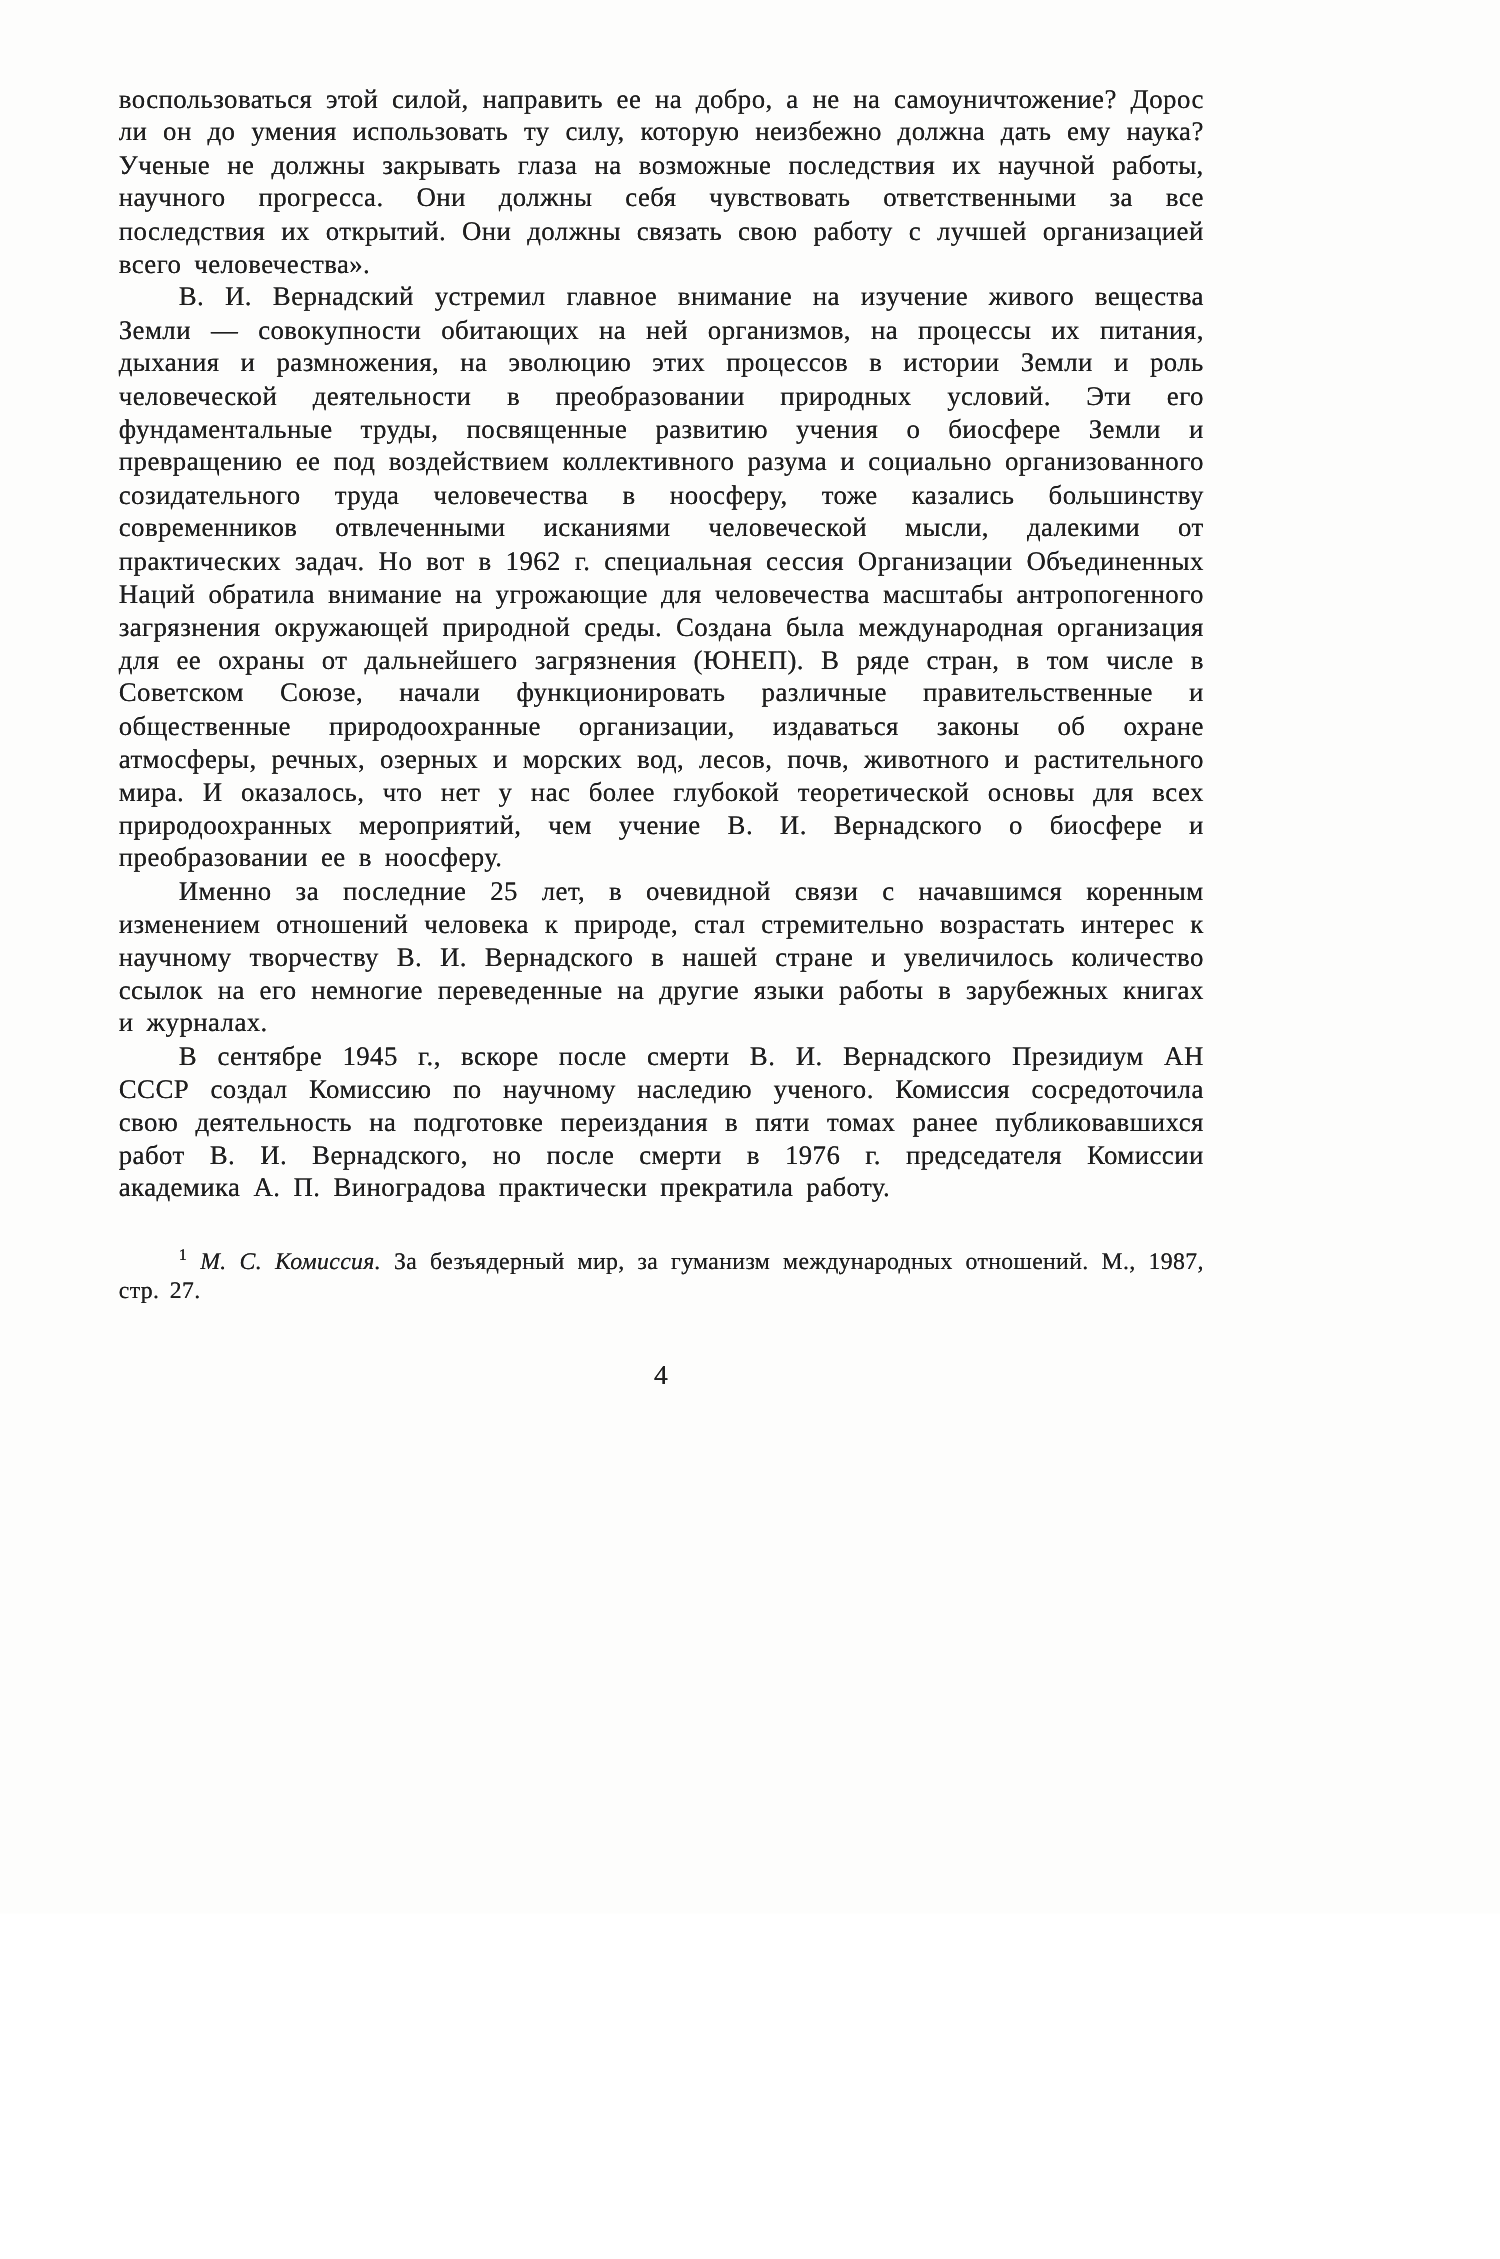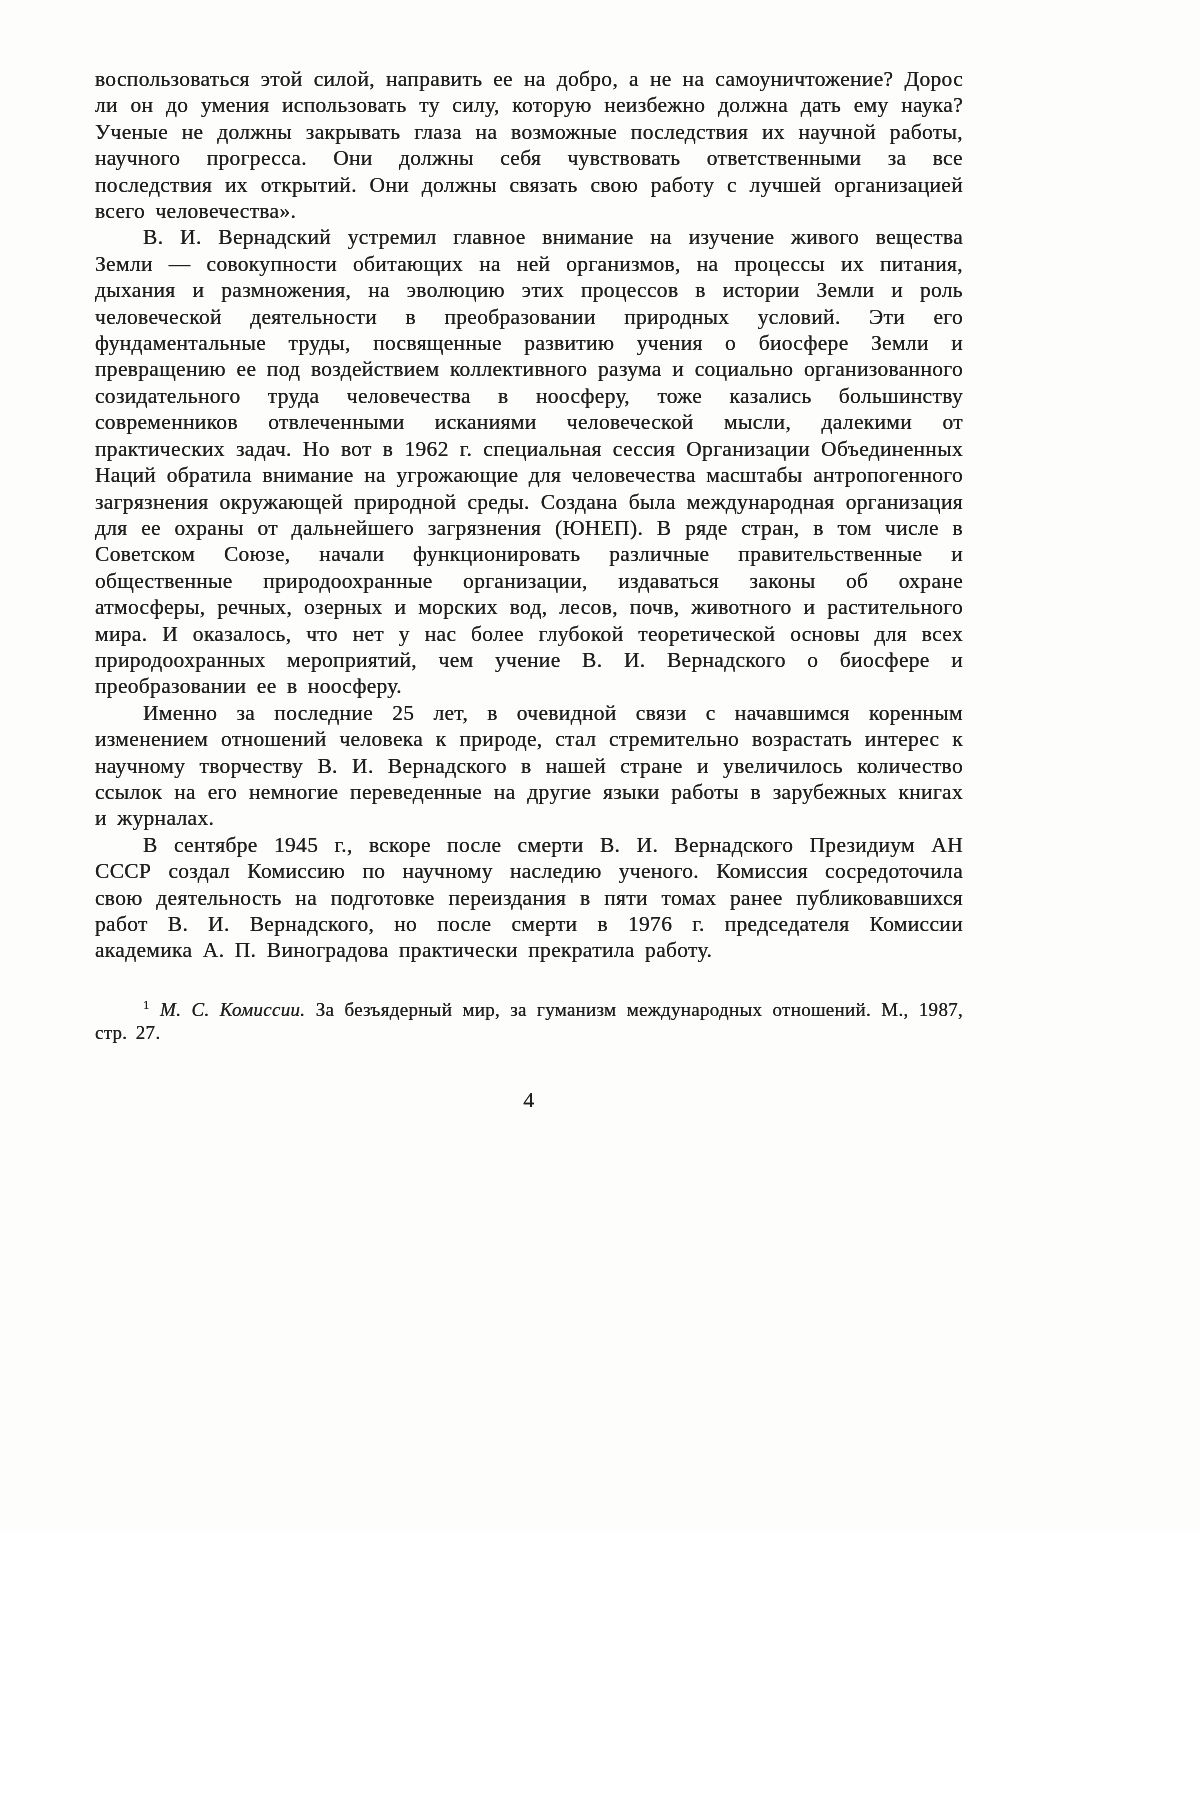--- a/index.html
+++ b/index.html
@@ -86,21 +86,21 @@
 <body>
 
 <div class="page">
 
   <div class="text-block">
     <p class="para first">воспользоваться этой силой, направить ее на добро, а не на самоуничтожение? Дорос ли он до умения использовать ту силу, которую неизбежно должна дать ему наука? Ученые не должны закрывать глаза на возможные последствия их научной работы, научного прогресса. Они должны себя чувствовать ответственными за все последствия их открытий. Они должны связать свою работу с лучшей организацией всего человечества».</p>
     <p class="para">В. И. Вернадский устремил главное внимание на изучение живого вещества Земли — совокупности обитающих на ней организмов, на процессы их питания, дыхания и размножения, на эволюцию этих процессов в истории Земли и роль человеческой деятельности в преобразовании природных условий. Эти его фундаментальные труды, посвященные развитию учения о биосфере Земли и превращению ее под воздействием коллективного разума и социально организованного созидательного труда человечества в ноосферу, тоже казались большинству современников отвлеченными исканиями человеческой мысли, далекими от практических задач. Но вот в 1962 г. специальная сессия Организации Объединенных Наций обратила внимание на угрожающие для человечества масштабы антропогенного загрязнения окружающей природной среды. Создана была международная организация для ее охраны от дальнейшего загрязнения (ЮНЕП). В ряде стран, в том числе в Советском Союзе, начали функционировать различные правительственные и общественные природоохранные организации, издаваться законы об охране атмосферы, речных, озерных и морских вод, лесов, почв, животного и растительного мира. И оказалось, что нет у нас более глубокой теоретической основы для всех природоохранных мероприятий, чем учение В. И. Вернадского о биосфере и преобразовании ее в ноосферу.</p>
     <p class="para">Именно за последние 25 лет, в очевидной связи с начавшимся коренным изменением отношений человека к природе, стал стремительно возрастать интерес к научному творчеству В. И. Вернадского в нашей стране и увеличилось количество ссылок на его немногие переведенные на другие языки работы в зарубежных книгах и журналах.</p>
     <p class="para">В сентябре 1945 г., вскоре после смерти В. И. Вернадского Президиум АН СССР создал Комиссию по научному наследию ученого. Комиссия сосредоточила свою деятельность на подготовке переиздания в пяти томах ранее публиковавшихся работ В. И. Вернадского, но после смерти в 1976 г. председателя Комиссии академика А. П. Виноградова практически прекратила работу.</p>
 
-    <p class="footnote"><sup>1</sup> <i>М. С. Комиссии.</i> <span>За безъядерный мир, за гуманизм международных отношений. М., 1987, стр. 27.</span></p>
+    <p class="footnote"><sup>1</sup> <i>М. С. Комиссия.</i> <span>За безъядерный мир, за гуманизм международных отношений. М., 1987, стр. 27.</span></p>
 
     <div class="page-number">4</div>
   </div>
 
   <div class="watermark-bar">
     <span class="watermark-text">Библиотека “Руниверс”</span>
   </div>
 
 </div>
 

